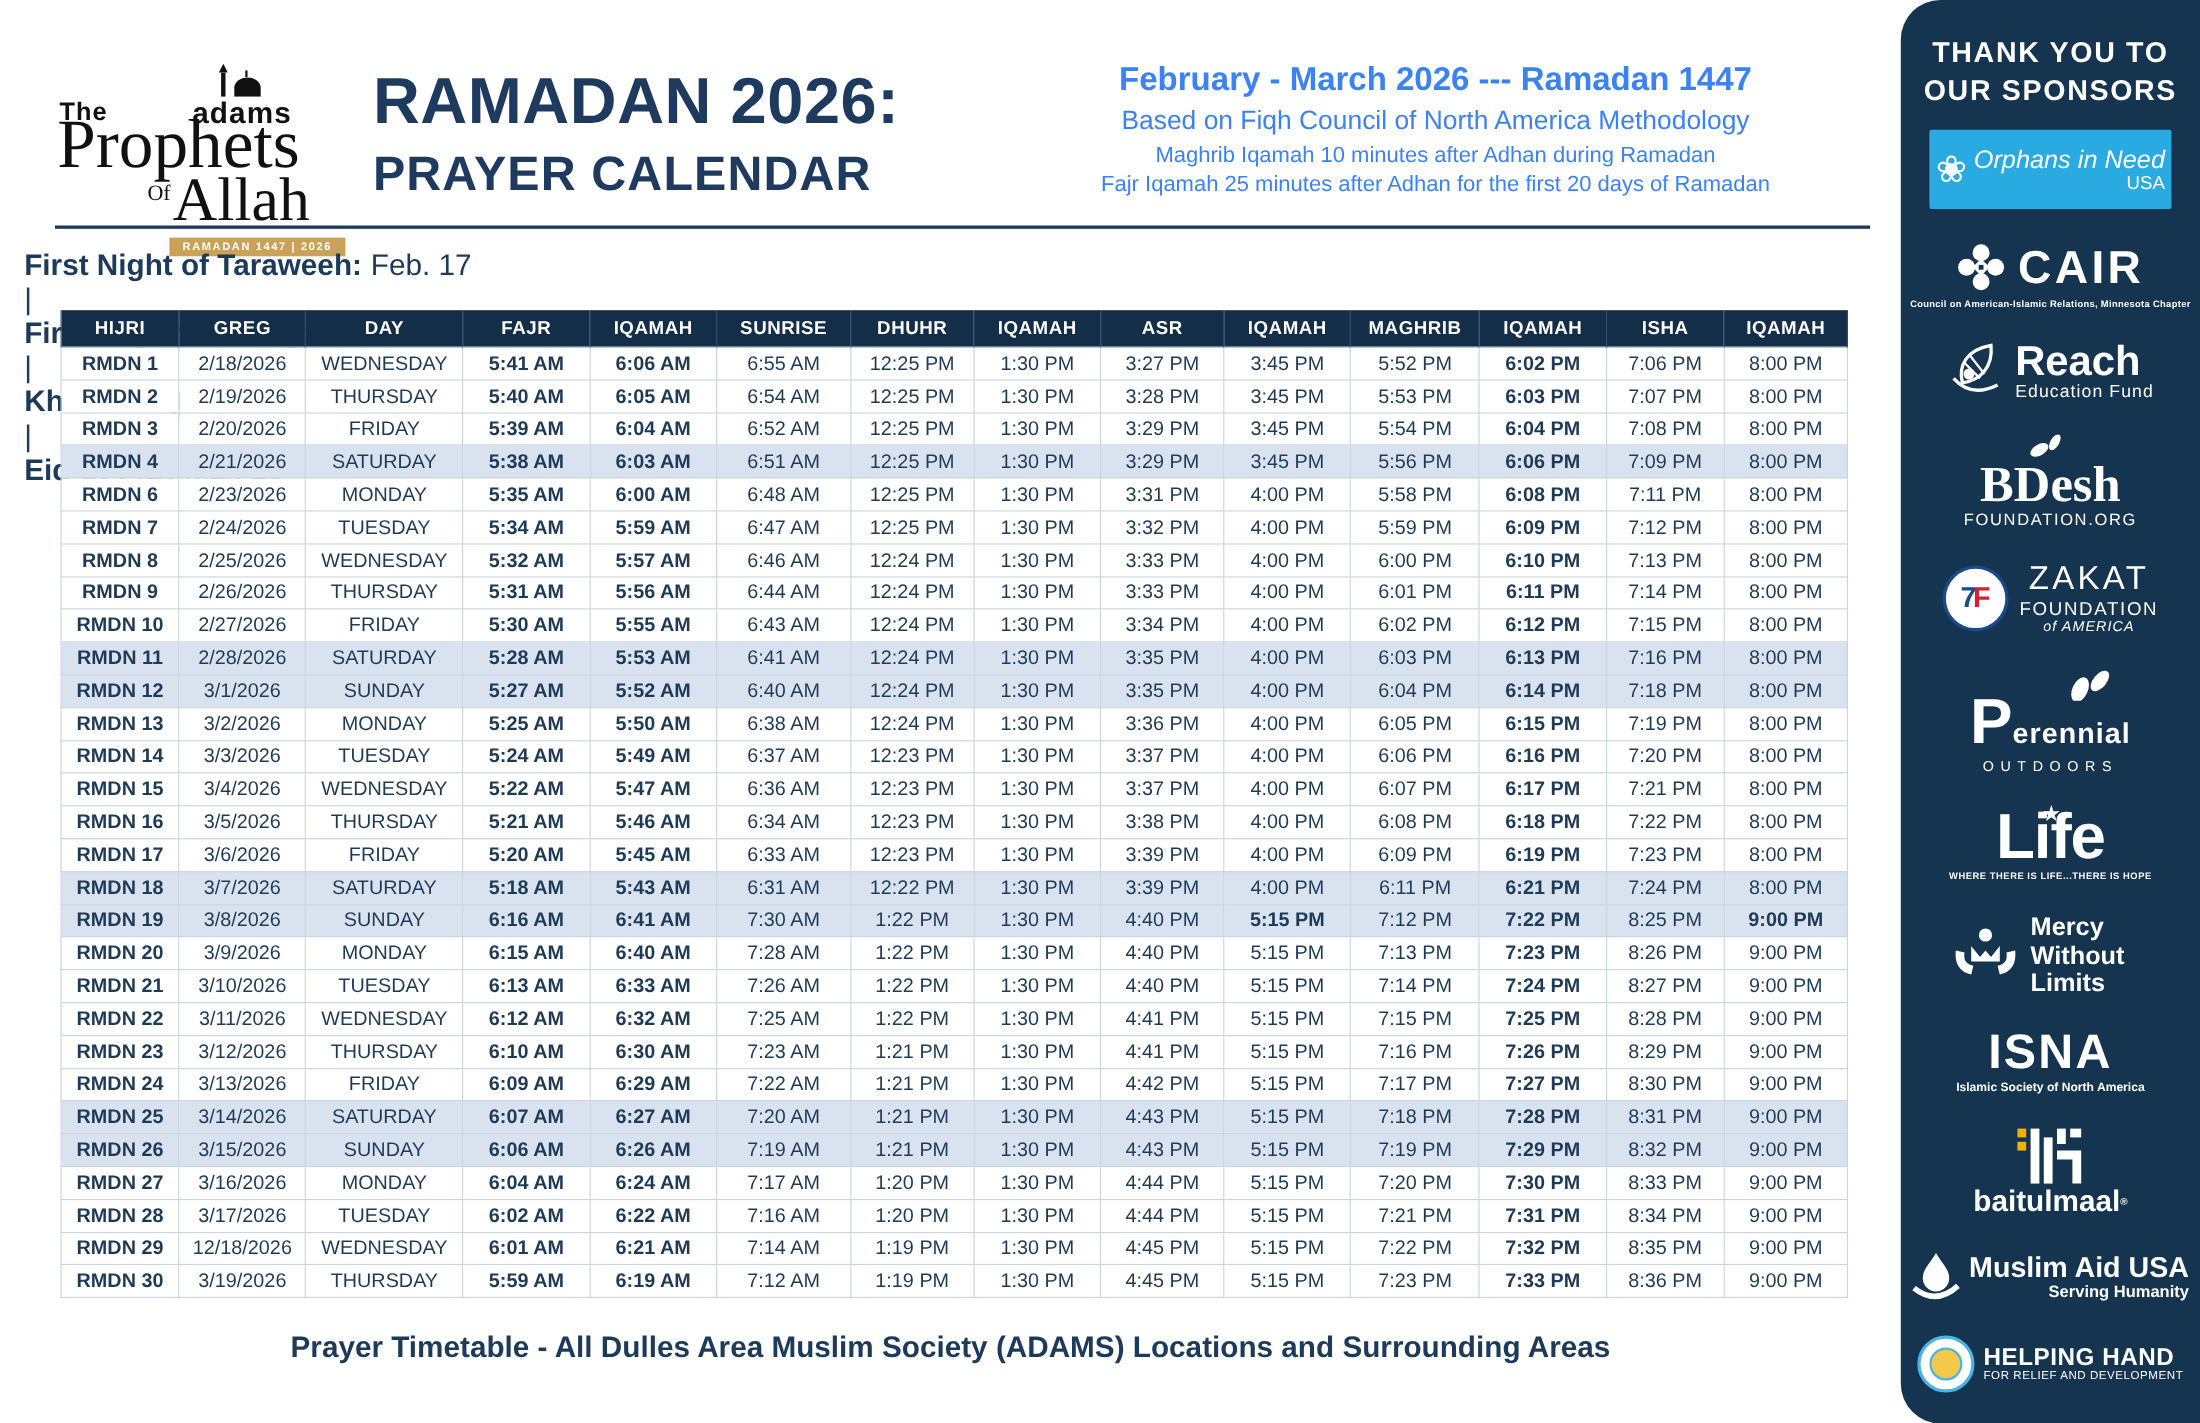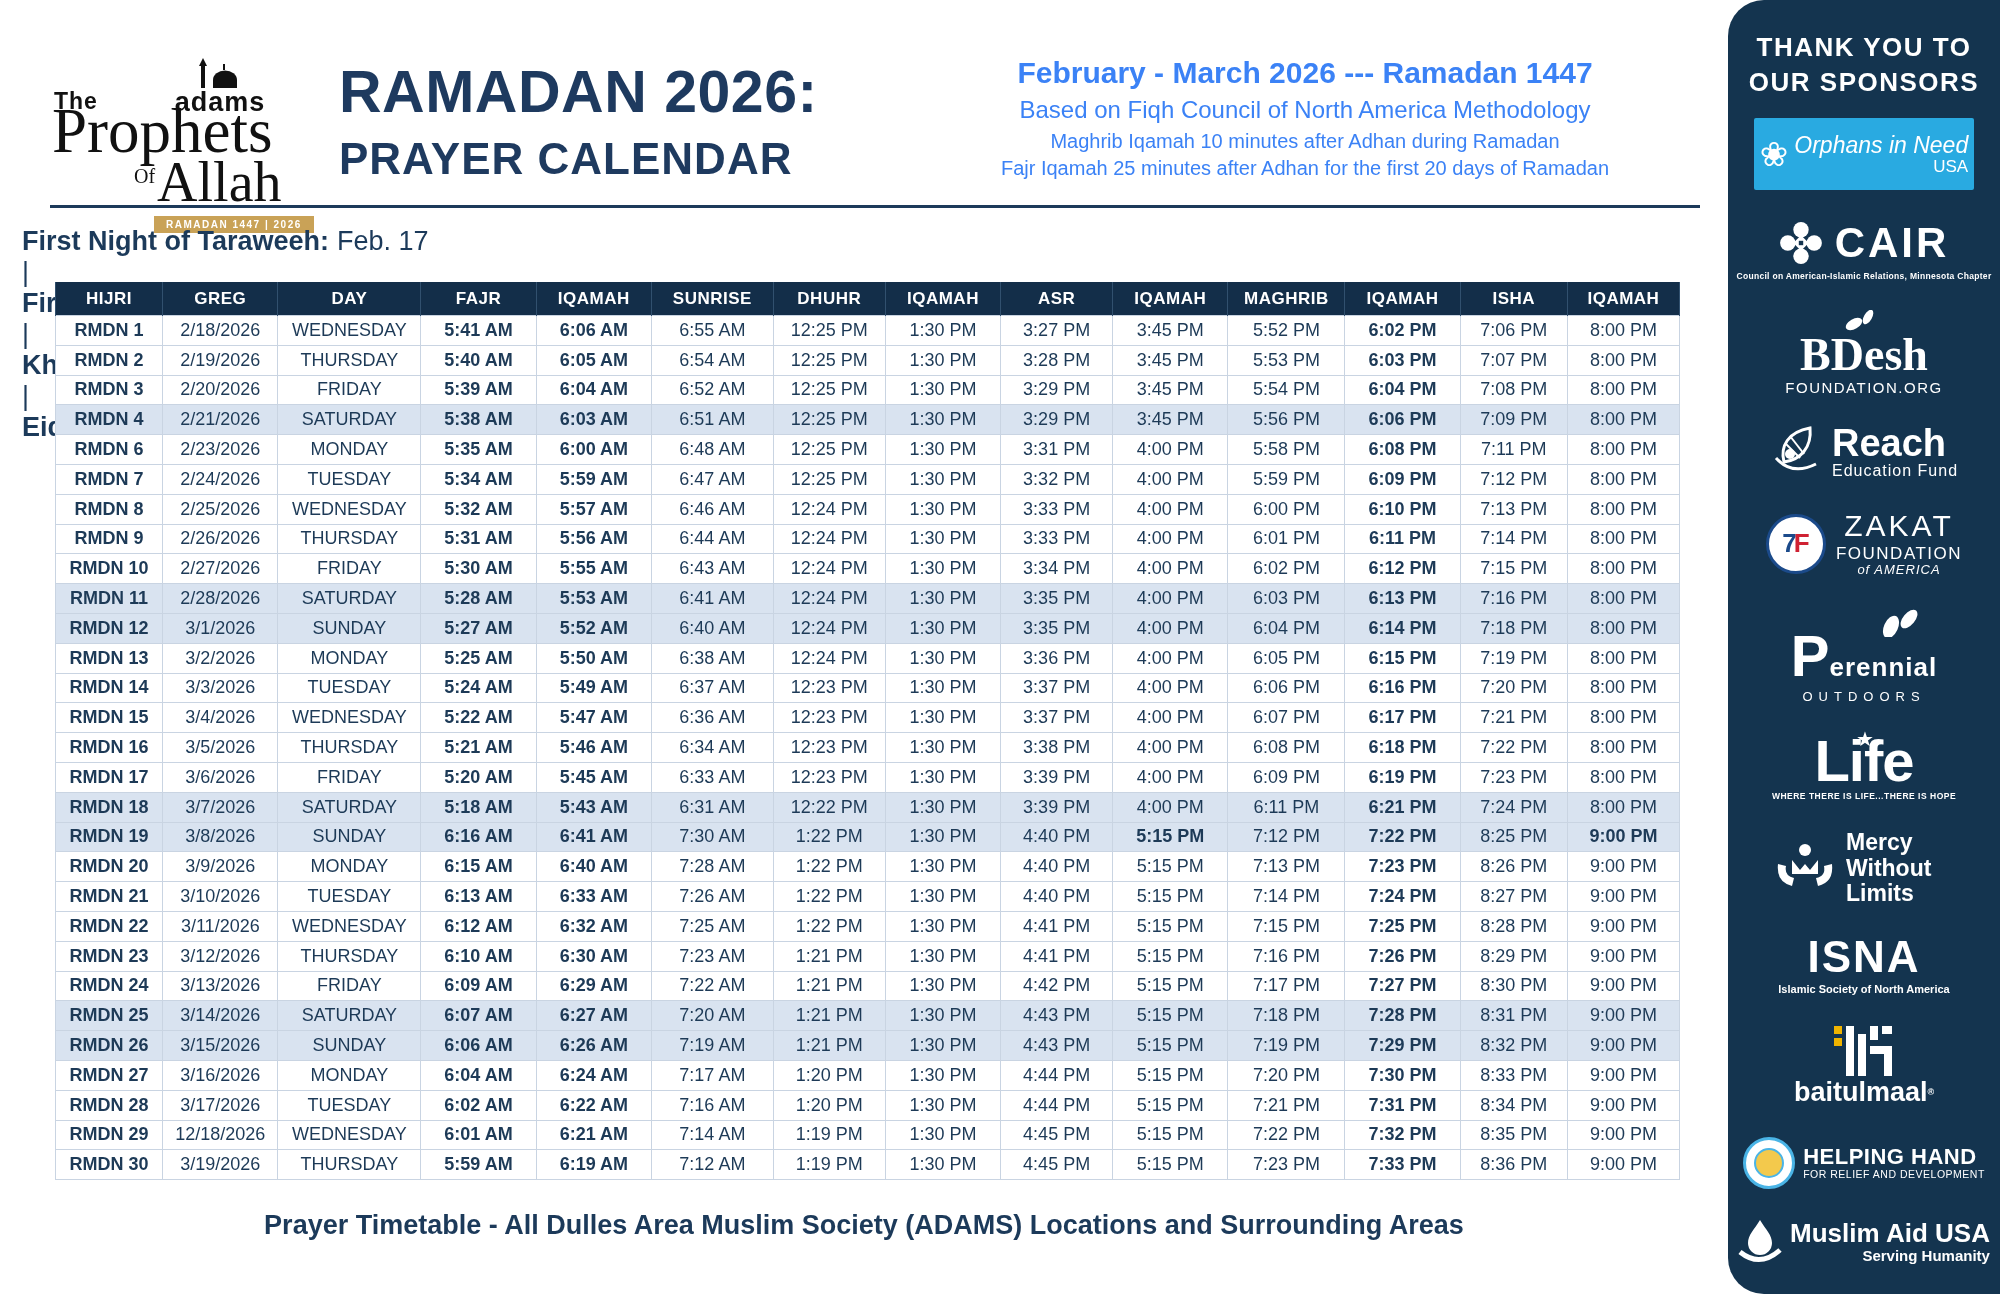--- a/index.html
+++ b/index.html
@@ -708,43 +708,43 @@
             <circle cx="32" cy="20" r="7" class="svg-white"></circle>
               <circle cx="20" cy="32" r="7" class="svg-white"></circle>
             <rect x="15" y="15" width="10" height="10" class="svg-white" transform="rotate(45 20 20)"></rect>
             <rect x="18" y="18" width="4" height="4" fill="#14344f"></rect>
           </svg>
           <span class="cair-name">CAIR</span>
         </div>
         <div class="cair-tag">Council on American-Islamic Relations, Minnesota Chapter</div>
       </div>
 
-      <div class="sponsor sp-bdesh">
-        <svg width="40" height="22" viewBox="0 0 40 22">
-          <ellipse cx="10" cy="14" rx="9" ry="5" class="svg-white" transform="rotate(-30 10 14)"></ellipse>
-          <ellipse cx="24" cy="7" rx="8" ry="4" class="svg-white" transform="rotate(-60 24 7)"></ellipse>
-        </svg>
-        <div class="bdesh-name">BDesh</div>
-        <div class="bdesh-tag">FOUNDATION.ORG</div>
-      </div>
-
       <div class="sponsor sp-reach">
         <svg width="52" height="56" viewBox="0 0 52 56">
           <path d="M40,4 C18,8 10,22 14,38 C30,36 42,24 40,4 Z" fill="none" stroke="#fff" stroke-width="3"></path>
           <line x1="20" y1="12" x2="34" y2="30" stroke="#fff" stroke-width="2"></line>
           <line x1="16" y1="20" x2="30" y2="34" stroke="#fff" stroke-width="2"></line>
           <circle cx="20" cy="30" r="5" class="svg-white"></circle>
           <path d="M6,34 Q22,52 46,40" fill="none" stroke="#fff" stroke-width="3"></path>
         </svg>
         <span>
           <div class="reach-name">Reach</div>
           <div class="reach-tag">Education Fund</div>
         </span>
       </div>
 
+      <div class="sponsor sp-bdesh">
+        <svg width="40" height="22" viewBox="0 0 40 22">
+          <ellipse cx="10" cy="14" rx="9" ry="5" class="svg-white" transform="rotate(-30 10 14)"></ellipse>
+          <ellipse cx="24" cy="7" rx="8" ry="4" class="svg-white" transform="rotate(-60 24 7)"></ellipse>
+        </svg>
+        <div class="bdesh-name">BDesh</div>
+        <div class="bdesh-tag">FOUNDATION.ORG</div>
+      </div>
+
       <div class="sponsor sp-zakat">
         <span class="zf-circle">
             <span class="z7">7</span>
             <span class="zf">F</span>
           </span>
         <span class="zakat-text">
           <div class="zakat-name">ZAKAT</div>
           <div class="zakat-tag">FOUNDATION</div>
           <div class="zakat-tag2">of AMERICA</div>
         </span>
@@ -788,36 +788,36 @@
           <rect x="2" y="14" width="8" height="8" fill="#f0b400"></rect>
           <rect x="14" y="2" width="8" height="50" class="svg-white"></rect>
           <rect x="26" y="10" width="8" height="42" class="svg-white"></rect>
           <path d="M38,22 h22 v30 h-8 v-22 h-14 z" class="svg-white"></path>
           <rect x="38" y="2" width="8" height="14" class="svg-white"></rect>
           <rect x="50" y="2" width="10" height="8" class="svg-white"></rect>
         </svg>
         <div class="bait-name"><span>baitulmaal</span><span class="bait-reg">®</span></div>
       </div>
 
-      <div class="sponsor sp-hh">
-        <span class="hh-badge">
-            <span class="hh-badge-inner"></span>
-          </span>
-        <span class="hh-text">
-          <div class="hh-name">HELPING HAND</div>
-          <div class="hh-tag">FOR RELIEF AND DEVELOPMENT</div>
-        </span>
-      </div>
-
       <div class="sponsor sp-maid">
         <svg width="44" height="48" viewBox="0 0 44 48">
           <path d="M22,2 C28,12 34,17 34,25 A12,12 0 1 1 10,25 C10,17 16,12 22,2 Z" class="svg-white"></path>
           <path d="M2,34 Q22,50 42,32" fill="none" stroke="#fff" stroke-width="5"></path>
         </svg>
         <span class="maid-text">
           <div class="maid-name">Muslim Aid USA</div>
           <div class="maid-tag">Serving Humanity</div>
         </span>
       </div>
 
+      <div class="sponsor sp-hh">
+        <span class="hh-badge">
+            <span class="hh-badge-inner"></span>
+          </span>
+        <span class="hh-text">
+          <div class="hh-name">HELPING HAND</div>
+          <div class="hh-tag">FOR RELIEF AND DEVELOPMENT</div>
+        </span>
+      </div>
+
     </div>
   </aside>
 </div>
 
 </body></html>

